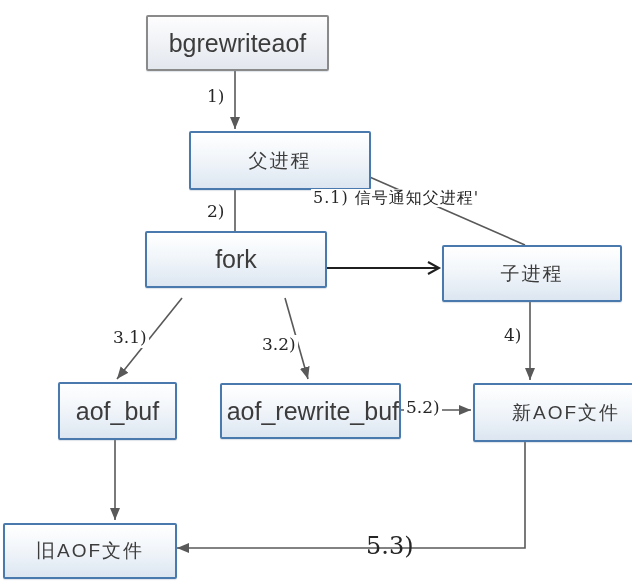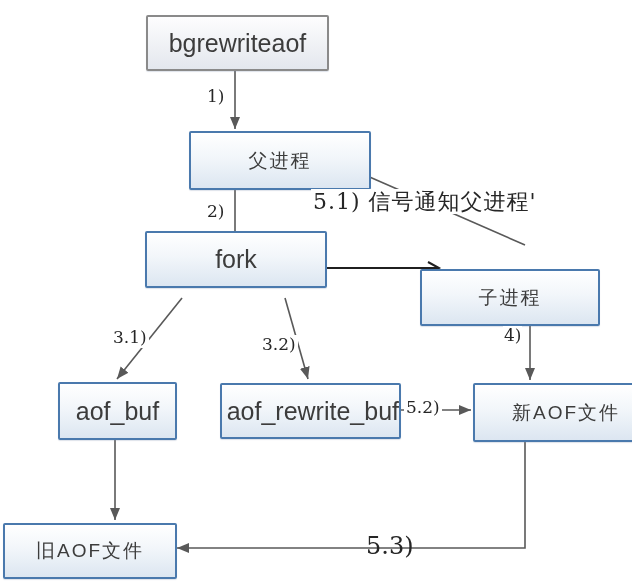--- a/index.html
+++ b/index.html
@@ -15,21 +15,21 @@
     box-shadow:0 1px 1px rgba(120,140,170,0.25);
     color:#3c3c3c;font-size:25px;
   }
   .node.gray{border-color:#8a8a8a;background:linear-gradient(180deg,#fdfdfe 0%,#eef0f4 60%,#e3e7ee 100%);}
   .node.cjk{letter-spacing:2px;font-size:19px;}
   .elabel{
     position:absolute;z-index:3;background:#ffffff;color:#262626;
     font-family:"DejaVu Serif","Liberation Serif",serif;
     font-size:17px;line-height:1.15;padding:0 2px;white-space:nowrap;
   }
-  .elabel.big{font-size:22px;letter-spacing:1px;}
+  .elabel.big{font-size:16px;letter-spacing:1px;}
   .elabel.onleft{padding:0 1px;}
   .elabel.noband{background:transparent;font-size:24px;}
 </style>
 </head>
 <body>
 
 <div class="canvas">
 
   <svg width="632" height="587" viewBox="0 0 632 587">
     <defs>
@@ -59,21 +59,21 @@
   </div>
 
   <div class="node cjk" style="left:161px;top:131px;width:178px;height:55px;margin-left:28px;">
     <span>父进程</span>
   </div>
 
   <div class="node" style="left:145px;top:231px;width:178px;height:53px;">
     <span>fork</span>
   </div>
 
-  <div class="node cjk" style="left:420px;top:245px;width:176px;height:53px;margin-top:24px;">
+  <div class="node cjk" style="left:442px;top:245px;width:176px;height:53px;">
     <span>子进程</span>
   </div>
 
   <div class="node" style="left:58px;top:382px;width:115px;height:54px;">
     <span>aof_buf</span>
   </div>
 
   <div class="node" style="left:220px;top:383px;width:177px;height:52px;justify-content:flex-end;">
     <span>aof_rewrite_buf</span>
   </div>

